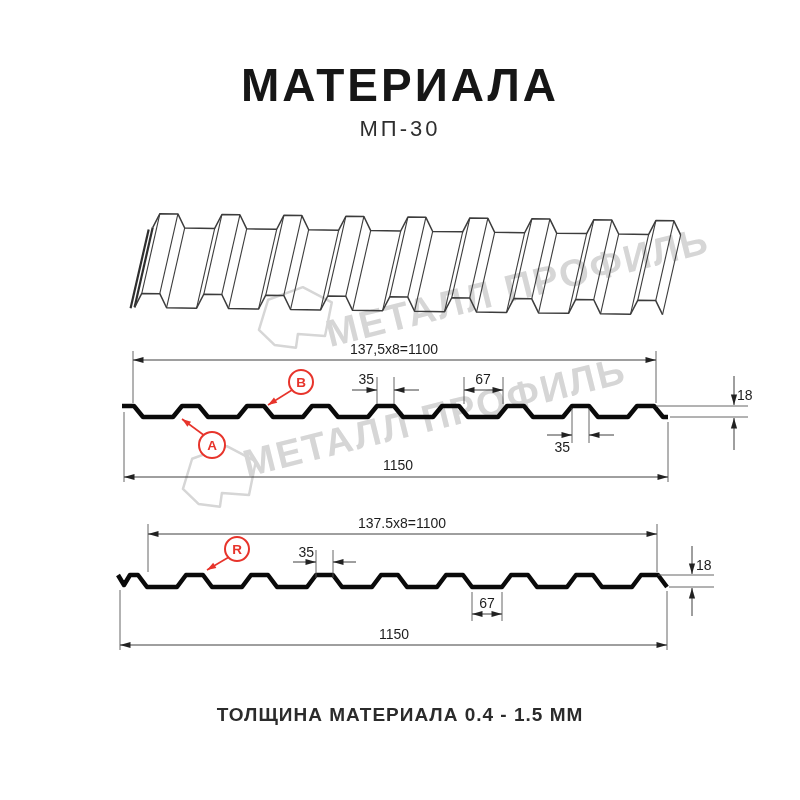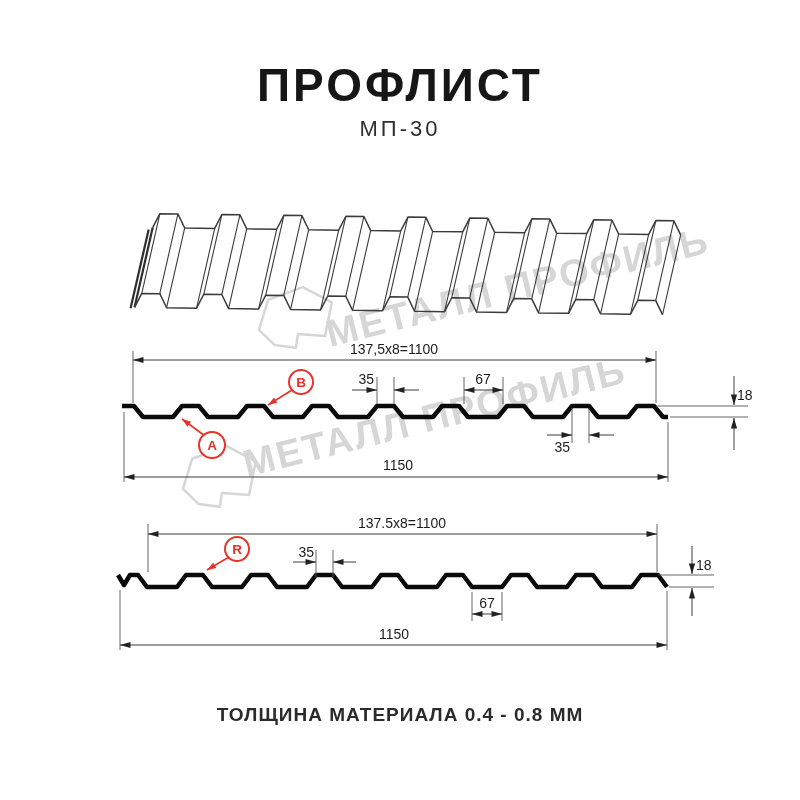--- a/index.html
+++ b/index.html
@@ -32,21 +32,21 @@
   .lbl{font-size:13.5px;font-weight:bold;fill:var(--accent-red);text-anchor:middle;}
   .s3d{fill:none;stroke:#3c3c3c;stroke-width:1.5;stroke-linejoin:round;}
   .s3c{fill:none;stroke:#3c3c3c;stroke-width:1.1;}
   .s3e{fill:none;stroke:#2e2e2e;stroke-width:2.2;}
 </style>
 </head>
 <body>
 
 <div id="stage">
 
-  <div class="title">ПРОФЛИСТ</div>
+  <div class="title">МАТЕРИАЛА</div>
   <div class="subtitle">МП-30</div>
 
   <svg width="800" height="800" viewBox="0 0 800 800">
     <defs>
       <marker id="ah" markerWidth="12" markerHeight="9" refX="11" refY="4" orient="auto-start-reverse" markerUnits="userSpaceOnUse">
         <path d="M0.5,0.9 L11,4 L0.5,7.1 Z" class="ahf"></path>
       </marker>
       <marker id="ahr" markerWidth="11" markerHeight="9" refX="9.5" refY="4" orient="auto-start-reverse" markerUnits="userSpaceOnUse">
         <path d="M0.5,0.9 L9.5,4 L0.5,7.1 Z" class="ahr"></path>
       </marker>
@@ -184,14 +184,14 @@
       <line class="dim" x1="692" y1="616" x2="692" y2="588" marker-end="url(#ah)"></line>
       <text x="696" y="570">18</text>
 
       <line class="ext" x1="120" y1="590" x2="120" y2="650"></line>
       <line class="ext" x1="667" y1="591" x2="667" y2="650"></line>
       <line class="dim" x1="120" y1="645" x2="667" y2="645" marker-start="url(#ah)" marker-end="url(#ah)"></line>
       <text x="394" y="639" text-anchor="middle">1150</text>
     </g>
   </svg>
 
-  <div class="footer">ТОЛЩИНА МАТЕРИАЛА 0.4 - 0.8 ММ</div>
+  <div class="footer">ТОЛЩИНА МАТЕРИАЛА 0.4 - 1.5 ММ</div>
 </div>
 
 </body></html>

